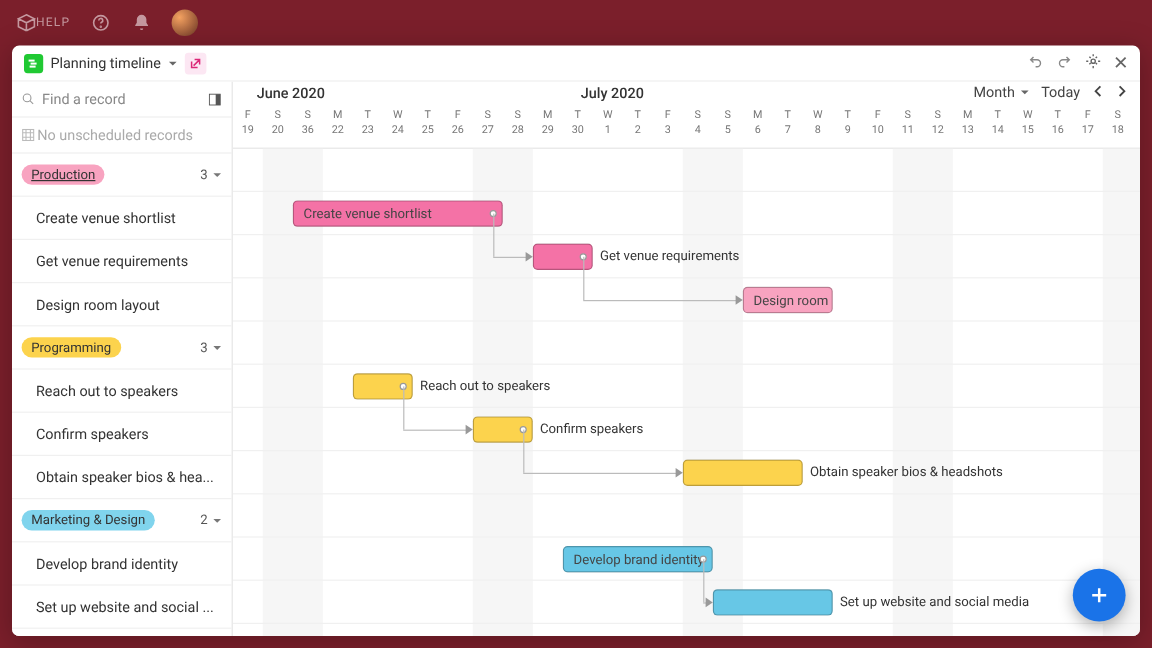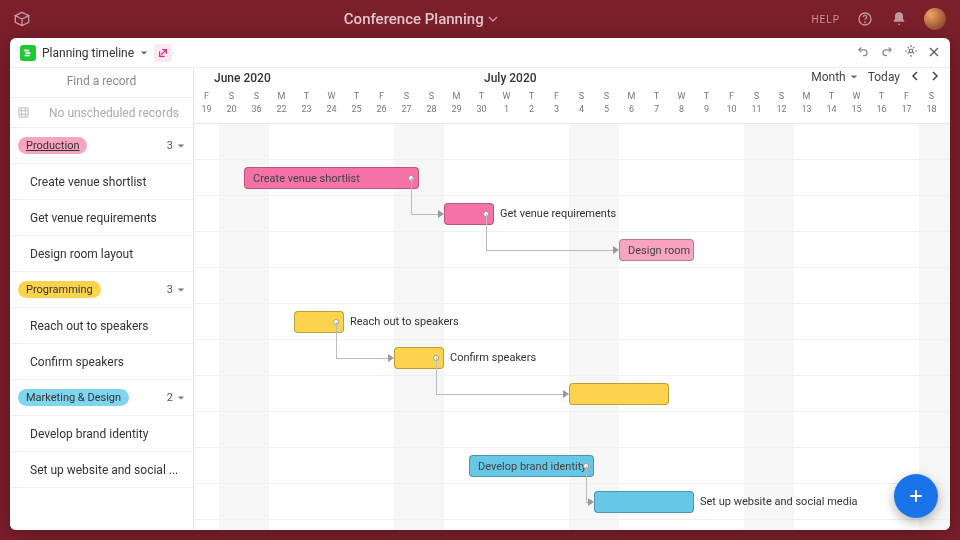--- a/index.html
+++ b/index.html
@@ -14,23 +14,23 @@
   .avatar { width: 22px; height: 22px; border-radius: 50%; background: radial-gradient(circle at 30% 30%, #f4a261, #6b3423); }
   .panel { position: absolute; top: 38px; left: 10px; right: 10px; bottom: 10px; background: #fff; border-radius: 6px; box-shadow: 0 4px 24px rgba(0,0,0,0.25); display: flex; flex-direction: column; overflow: hidden; }
   .panel-header { height: 30px; display: flex; align-items: center; padding: 0 10px; border-bottom: 1px solid #eee; }
   .view-badge { display: flex; align-items: center; gap: 6px; font-size: 12px; color: #333; }
   .view-icon { width: 16px; height: 16px; background: #20c933; border-radius: 3px; display: flex; align-items: center; justify-content: center; }
   .view-icon svg { width: 10px; height: 10px; }
   .ext-link { width: 18px; height: 18px; margin-left: 6px; background: #fce7f3; border-radius: 3px; display: flex; align-items: center; justify-content: center; }
   .panel-header-right { margin-left: auto; display: flex; align-items: center; gap: 10px; color: #666; }
   .panel-body { flex: 1; display: flex; overflow: hidden; position: relative; }
   .sidebar { width: 184px; border-right: 1px solid #e5e5e5; display: flex; flex-direction: column; background: #fff; z-index: 5; }
-  .search-row { height: 30px; display: flex; align-items: center; padding: 0 8px; border-bottom: 1px solid #eee; color: #888; font-size: 12px; gap: 6px; flex-direction: column; }
+  .search-row { height: 30px; display: flex; align-items: center; padding: 0 8px; border-bottom: 1px solid #eee; color: #888; font-size: 12px; gap: 6px; }
   .search-row .spacer { flex: 1; }
-  .unsched-row { height: 30px; display: flex; align-items: center; padding: 0 8px; border-bottom: 1px solid #eee; color: #aaa; font-size: 12px; gap: 20px; }
+  .unsched-row { height: 30px; display: flex; align-items: center; padding: 0 8px; border-bottom: 1px solid #eee; color: #aaa; font-size: 12px; gap: 2px; }
   .group-row, .task-row { height: 36px; display: flex; align-items: center; padding: 0 8px; border-bottom: 1px solid #f0f0f0; font-size: 12px; }
   .group-row { gap: 6px; }
   .group-pill { padding: 2px 8px; border-radius: 10px; font-size: 11px; color: #333; }
   .group-count { margin-left: auto; color: #555; font-size: 11px; display: flex; align-items: center; gap: 4px; }
   .task-row { padding-left: 20px; color: #333; white-space: nowrap; overflow: hidden; text-overflow: ellipsis; display: block; line-height: 36px; }
   .timeline { flex: 1; position: relative; overflow: hidden; }
   .months-row { height: 22px; display: flex; position: relative; }
   .month-lbl { position: absolute; top: 3px; font-size: 12px; color: #333; font-weight: 500; }
   .toolbar-right { position: absolute; right: 10px; top: 2px; display: flex; align-items: center; gap: 10px; font-size: 12px; color: #444; }
   .days-row { height: 34px; border-bottom: 1px solid #e5e5e5; position: relative; }
@@ -52,26 +52,20 @@
 <body>
 
 <div class="topbar">
   <div class="topbar-left">
     <span class="cube-icon">
       <svg viewBox="0 0 24 24" fill="none" stroke="#c4989f" stroke-width="2">
           <path d="M12 2 L22 7 L12 12 L2 7 Z M2 7 v10 l10 5 M22 7 v10 l-10 5 M12 12 v10"></path>
         </svg>
     </span>
   </div>
-  <div class="topbar-title">
-    <span>Conference Planning</span>
-    <svg width="10" height="10" viewBox="0 0 10 10">
-        <path d="M1 3 L5 7 L9 3" stroke="#c4989f" stroke-width="1.5" fill="none"></path>
-      </svg>
-  </div>
   <div class="topbar-right">
     <span class="help-text">HELP</span>
     <span class="icon-btn">
         <svg viewBox="0 0 24 24" width="16" height="16" fill="none" stroke="currentColor" stroke-width="2">
           <circle cx="12" cy="12" r="9"></circle>
           <path d="M9.5 9a2.5 2.5 0 1 1 3.5 2.3c-.8.4-1 1-1 1.7"></path>
           <circle cx="12" cy="17" r="0.5" fill="currentColor"></circle>
         </svg>
       </span>
     <span class="icon-btn">
@@ -152,20 +146,21 @@
           <div class="task-row">Get venue requirements</div>
           <div class="task-row">Design room layout</div>
           <div class="group-row">
             <span class="group-pill" style="background: rgb(252, 211, 77);">Programming</span>
             <span class="group-count">3 <svg width="8" height="8" viewBox="0 0 10 10">
                 <path d="M1 3 L5 7 L9 3" fill="#777"></path>
               </svg></span>
           </div>
           <div class="task-row">Reach out to speakers</div>
           <div class="task-row">Confirm speakers</div>
+          <div class="task-row">Obtain speaker bios &amp; hea...</div>
           <div class="group-row">
             <span class="group-pill" style="background: rgb(128, 212, 237);">Marketing &amp; Design</span>
             <span class="group-count">2 <svg width="8" height="8" viewBox="0 0 10 10">
                 <path d="M1 3 L5 7 L9 3" fill="#777"></path>
               </svg></span>
           </div>
           <div class="task-row">Develop brand identity</div>
           <div class="task-row">Set up website and social ...</div>
         </div>
     </div>
@@ -344,20 +339,21 @@
           <div class="bar-label-out" style="left: 156px; top: 187px;">Reach out to speakers</div>
           <div class="row-line" style="top: 216px;"></div>
           <div class="bar" style="left: 200px; top: 223px; width: 50px; background: rgb(252, 211, 77);"></div>
           <div class="bar-label-out" style="left: 256px; top: 223px;">Confirm speakers</div>
           <div class="dep-dot" style="left: 139px; top: 195px;"></div>
           <div class="dep-line-v" style="left: 142px; top: 198px; height: 36px;"></div>
           <div class="dep-line-h" style="left: 142px; top: 234px; width: 54px;"></div>
           <div class="dep-arrow" style="left: 194px; top: 230px;"></div>
           <div class="row-line" style="top: 252px;"></div>
           <div class="bar" style="left: 375px; top: 259px; width: 100px; background: rgb(252, 211, 77);"></div>
+          <div class="bar-label-out" style="left: 481px; top: 259px;">Obtain speaker bios &amp; headshots</div>
           <div class="dep-dot" style="left: 239px; top: 231px;"></div>
           <div class="dep-line-v" style="left: 242px; top: 234px; height: 36px;"></div>
           <div class="dep-line-h" style="left: 242px; top: 270px; width: 129px;"></div>
           <div class="dep-arrow" style="left: 369px; top: 266px;"></div>
           <div class="row-line" style="top: 288px;"></div>
           <div class="row-line" style="top: 324px;"></div>
           <div class="bar" style="left: 275px; top: 331px; width: 125px; background: rgb(103, 199, 230);">Develop brand identity</div>
           <div class="row-line" style="top: 360px;"></div>
           <div class="bar" style="left: 400px; top: 367px; width: 100px; background: rgb(103, 199, 230);"></div>
           <div class="bar-label-out" style="left: 506px; top: 367px;">Set up website and social media</div>

